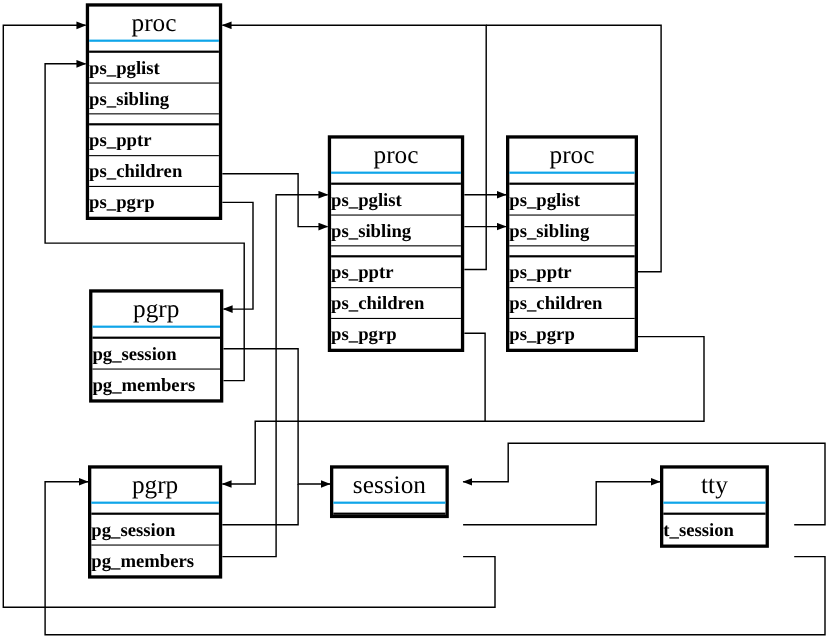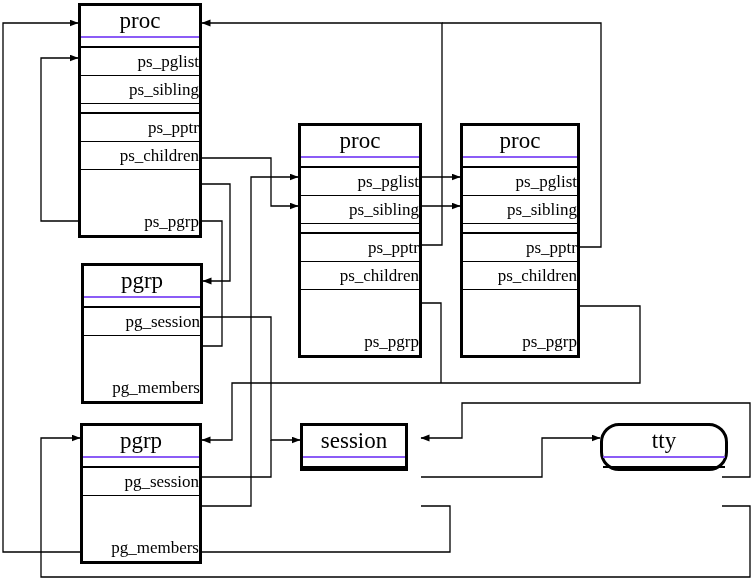--- a/index.html
+++ b/index.html
@@ -32,38 +32,38 @@
     position: absolute;
     background: #ffffff;
     border: 3px solid #000000;
     box-sizing: border-box;
   }
   .box-title {
     height: 30px;
     line-height: 29px;
     text-align: center;
     font-size: 23px;
-    border-bottom: 2px solid #8b5cf6;
+    border-bottom: 2px solid #0ea5e9;
     white-space: nowrap;
   }
   .box-gap {
     height: 8px;
     border-bottom: 2px solid #000000;
   }
   .box-field {
     height: 27px;
     line-height: 27px;
-    text-align: right;
+    text-align: left;
     font-size: 17px;
     border-bottom: 1.5px solid #000000;
     white-space: nowrap;
+    font-weight: bold;
   }
   .box-field:last-child {
     border-bottom: none;
-    margin-top: 38px;
   }
 </style>
 </head>
 <body>
 
 <div id="diagram-canvas">
   <svg id="connector-layer" width="753" height="584" viewBox="0 0 753 584" xmlns="http://www.w3.org/2000/svg">
     <defs>
       <marker id="arrowhead" markerWidth="10" markerHeight="8" refX="8.5" refY="3.5" orient="auto" markerUnits="userSpaceOnUse">
         <path d="M0,0 L9,3.5 L0,7 Z" fill="#000000"></path>
@@ -126,17 +126,18 @@
     <div class="box" style="left: 80px; top: 423px; width: 122px;">
       <div class="box-title">pgrp</div>
       <div class="box-gap"></div>
       <div class="box-field">pg_session</div>
       <div class="box-field">pg_members</div>
     </div>
     <div class="box" style="left: 300px; top: 423px; width: 108px;">
       <div class="box-title">session</div>
       <div class="box-gap"></div>
     </div>
-    <div class="box" style="left: 600px; top: 423px; width: 128px; border-radius: 19px;">
+    <div class="box" style="left: 600px; top: 423px; width: 99px;">
       <div class="box-title">tty</div>
       <div class="box-gap"></div>
+      <div class="box-field">t_session</div>
     </div>
   </div>
 
 </body></html>

